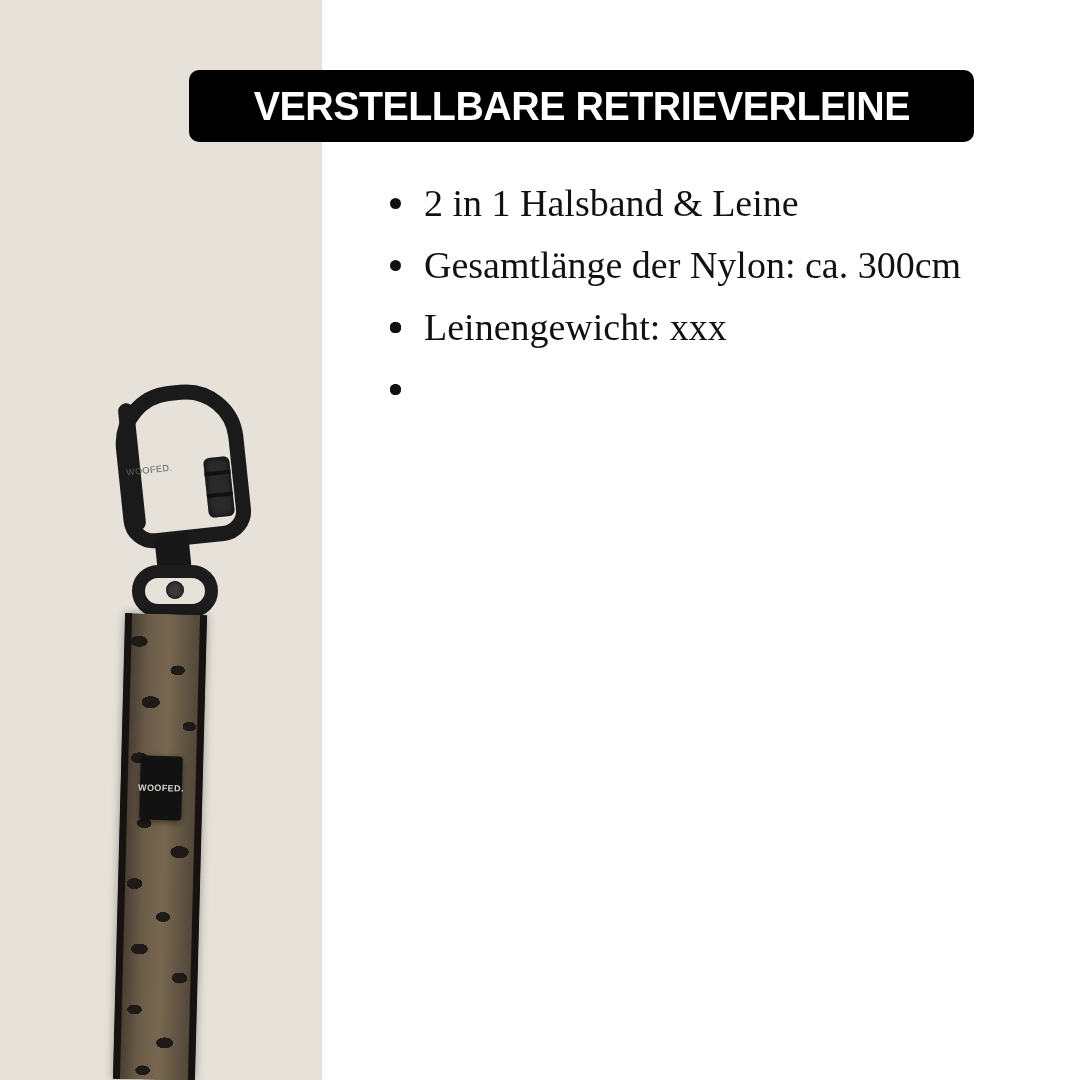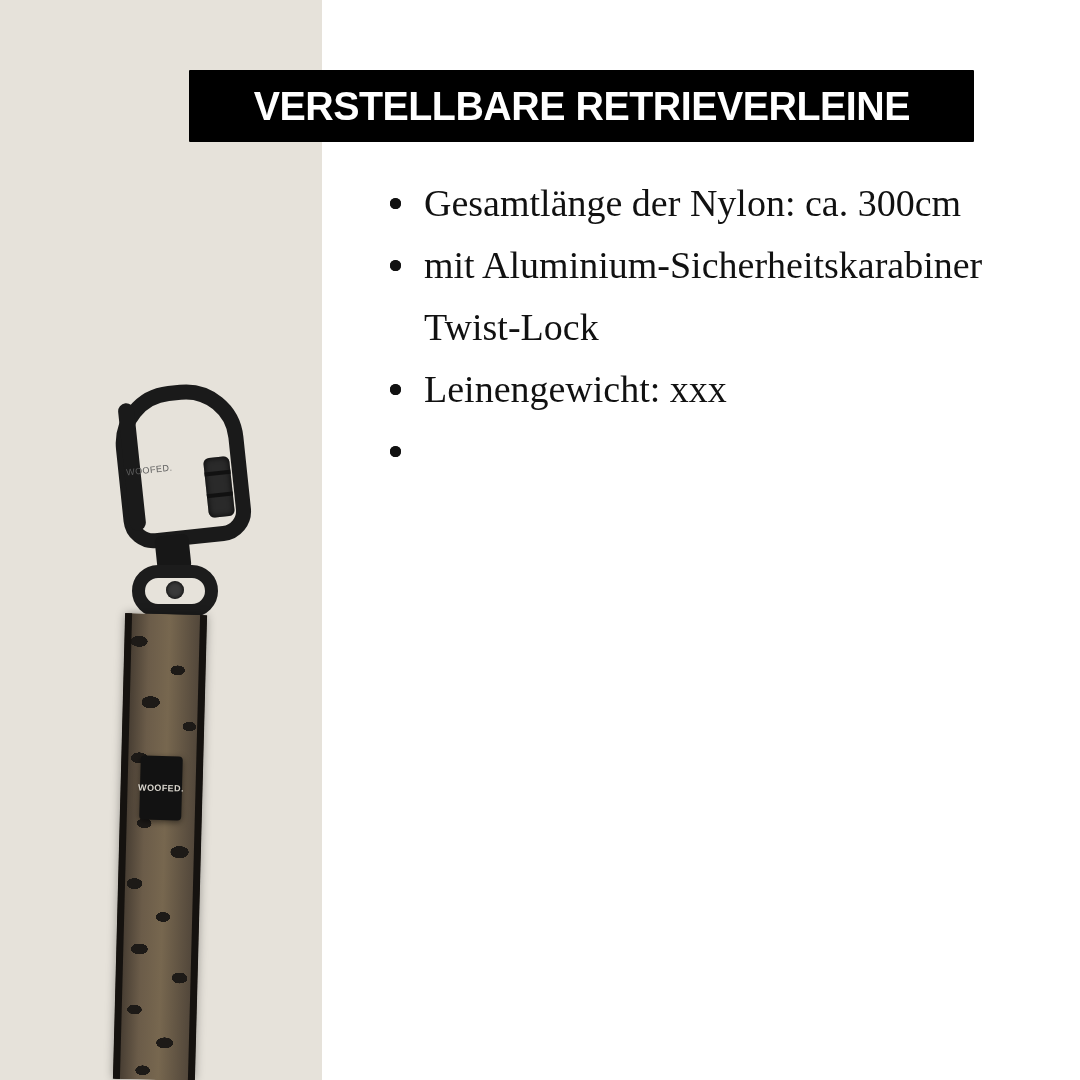--- a/index.html
+++ b/index.html
@@ -195,21 +195,21 @@
     height: 1080px;
   }
 
   .title-bar {
     position: absolute;
     left: -133px;
     top: 70px;
     width: 785px;
     height: 72px;
     background: #000000;
-    border-radius: 1px;
+    border-radius: 10px;
     display: flex;
     align-items: center;
     justify-content: center;
   }
   .title-text {
     font-family: "Liberation Sans", sans-serif;
     font-weight: 700;
     font-size: 41px;
     letter-spacing: -0.5px;
     color: #ffffff;
@@ -273,31 +273,31 @@
 
   <div class="content">
 
     <div class="title-bar">
       <span class="title-text">VERSTELLBARE RETRIEVERLEINE</span>
     </div>
 
     <ul class="feature-list">
       <li class="feature-item">
         <span class="bullet"></span>
+        <span>2 in 1 Halsband &amp; Leine</span>
       </li>
       <li class="feature-item">
         <span class="bullet"></span>
         <span>Gesamtlänge der Nylon: ca. 300cm</span>
       </li>
       <li class="feature-item">
         <span class="bullet"></span>
       </li>
       <li class="feature-item">
         <span class="bullet"></span>
-        <span>mit Aluminium-Sicherheitskarabiner Twist-Lock</span>
       </li>
       <li class="feature-item">
         <span class="bullet"></span>
       </li>
       <li class="feature-item">
         <span class="bullet"></span>
         <span>Leinengewicht: xxx</span>
       </li>
       <li class="feature-item">
         <span class="bullet"></span>

